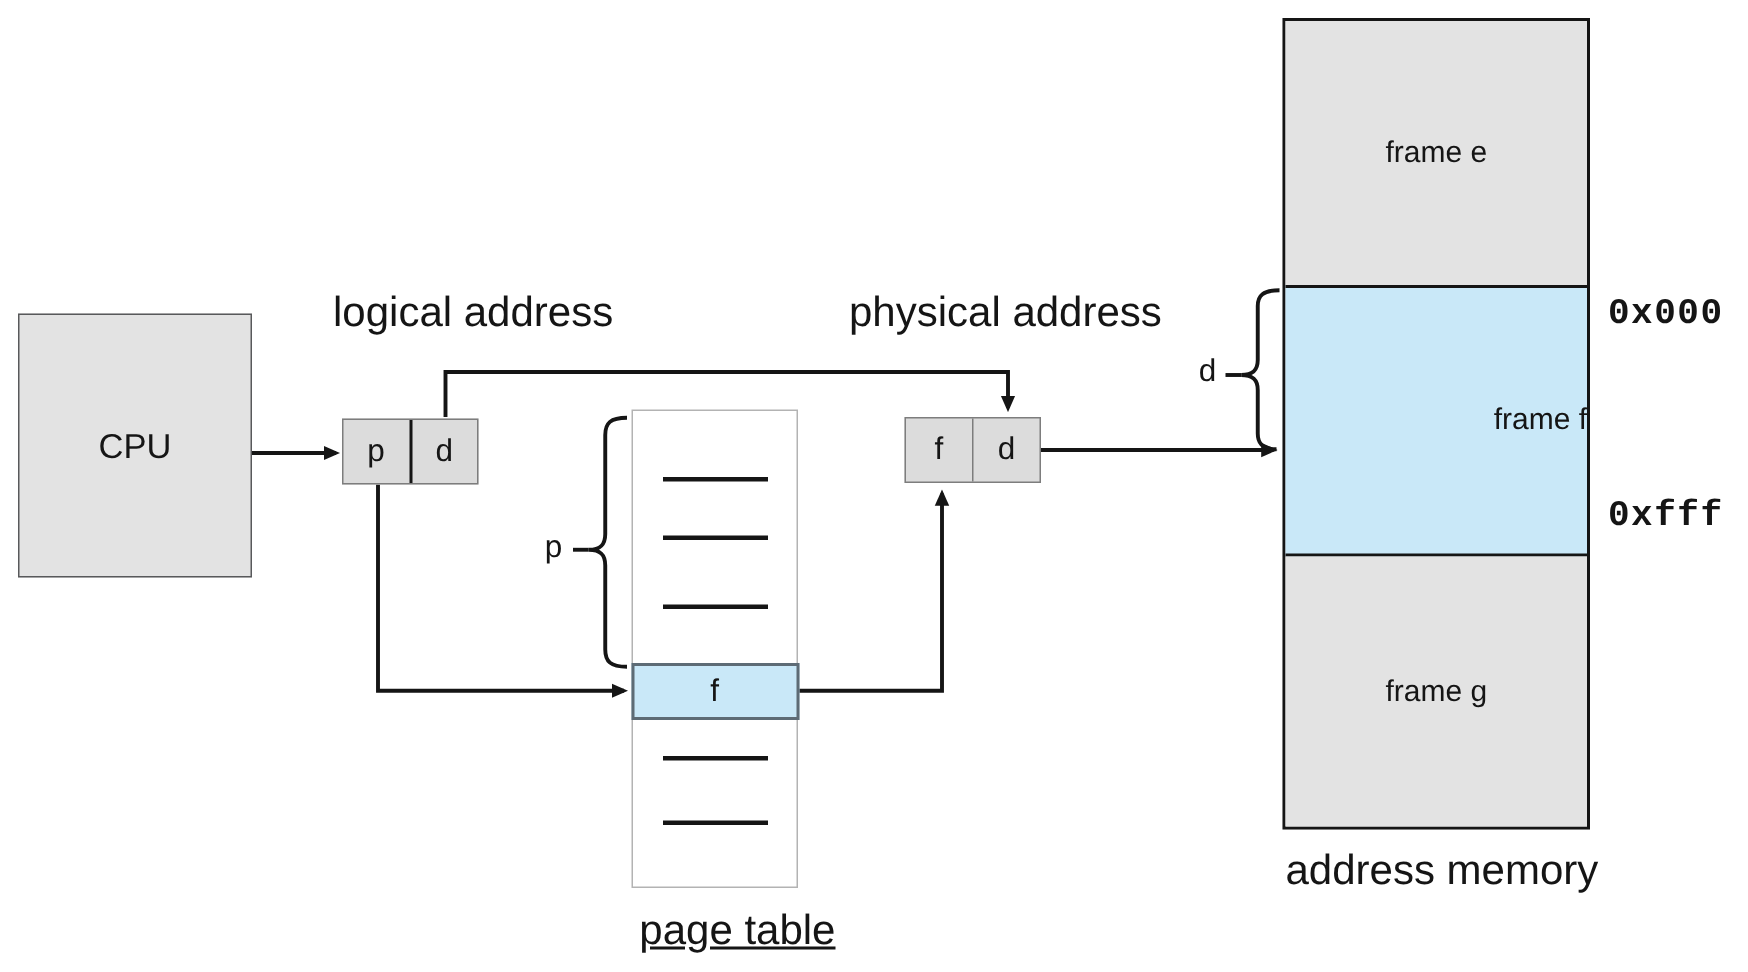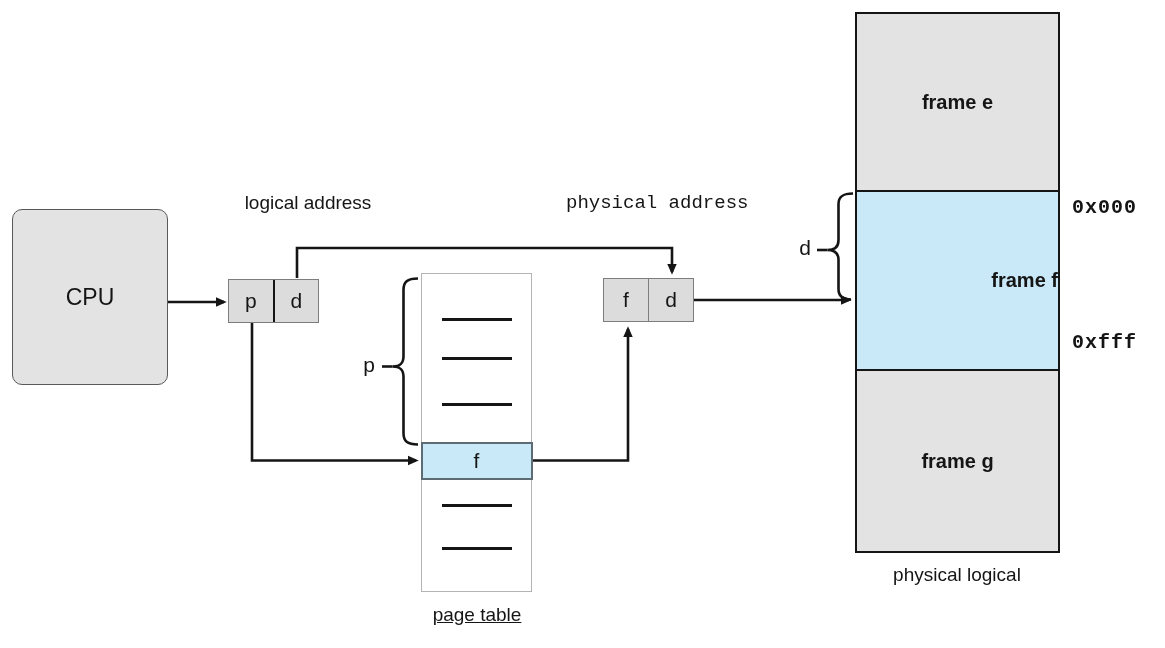--- a/index.html
+++ b/index.html
@@ -17,21 +17,21 @@
   .stage{
     position:relative;
     width:1165px;height:648px;
     background:#fff;
     font-family:"Liberation Sans", sans-serif;
     color:#151515;
     overflow:hidden;
   }
   .abs{position:absolute;}
   .box{
-    display:flex;align-items:center;justify-content:center;border-radius:10px;
+    display:flex;align-items:center;justify-content:center;
   }
   .cpu{
     left:12px;top:209px;width:156px;height:176px;
     background:var(--box-fill-gray);
     border:1.5px solid var(--cpu-border);
     font-size:23px;
   }
   .addr-box{
     display:flex;
     border:1.5px solid var(--border-gray);
@@ -39,21 +39,21 @@
   }
   .addr-box .cell{
     flex:1;display:flex;align-items:center;justify-content:center;
     font-size:21px;
   }
   .logical-addr{left:228px;top:279px;width:91px;height:44px;}
   .logical-addr .cell + .cell{border-left:2.5px solid var(--line-black);}
   .physical-addr{left:603px;top:278px;width:91px;height:44px;}
   .physical-addr .cell + .cell{border-left:1.5px solid var(--border-gray);}
   .caption{
-    font-size:19px;text-align:center;white-space:nowrap;
+    font-size:28px;text-align:right;white-space:nowrap;
   }
   .page-table{
     left:421px;top:273px;width:111px;height:319px;
     background:#fff;
     border:1.5px solid var(--page-table-border);
   }
   .pt-line{
     position:absolute;left:20px;width:70px;height:2.5px;
     background:var(--line-black);
   }
@@ -66,33 +66,32 @@
   }
   .memory{
     left:855px;top:12px;width:205px;height:541px;
     border:2px solid var(--line-black);
     background:var(--box-fill-gray);
     display:flex;flex-direction:column;
   }
   .frame{
     display:flex;align-items:center;justify-content:center;
     font-size:20px;
-    font-weight:bold;
   }
   .frame-e{height:176px;background:var(--box-fill-gray);}
   .frame-f{
     height:181px;background:var(--highlight-blue);
     border-top:2.5px solid var(--line-black);
     border-bottom:2.5px solid var(--line-black);
     justify-content:flex-end;
   }
   .frame-g{flex:1;background:var(--box-fill-gray);}
   .hex-label{
     font-family:"Liberation Mono","DejaVu Sans Mono",monospace;
-    font-weight:bold;font-size:20px;letter-spacing:1px;white-space:nowrap;text-align:center;
+    font-weight:bold;font-size:24px;letter-spacing:1px;white-space:nowrap;text-align:center;
   }
   .brace-label{font-size:21px;text-align:center;}
   svg.overlay{
     position:absolute;left:0;top:0;width:1165px;height:648px;
     pointer-events:none;
   }
   svg.overlay path{
     stroke:var(--line-black);stroke-width:2.6;fill:none;
   }
 </style>
@@ -125,21 +124,21 @@
   <div class="abs caption" style="left:222px;top:192px;width:172px;">logical address</div>
   <div class="abs addr-box logical-addr">
     <div class="cell">
       <span>p</span>
     </div>
     <div class="cell">
       <span>d</span>
     </div>
   </div>
 
-  <div class="abs caption" style="left:566px;top:192px;width:176px;font-family:Liberation Mono, monospace;">physical address</div>
+  <div class="abs caption" style="left:566px;top:192px;width:176px;">physical address</div>
   <div class="abs addr-box physical-addr">
     <div class="cell">
       <span>f</span>
     </div>
     <div class="cell">
       <span>d</span>
     </div>
   </div>
 
   <div class="abs page-table">
@@ -161,18 +160,18 @@
     <div class="frame frame-e">
       <span>frame e</span>
     </div>
     <div class="frame frame-f">
       <span>frame f</span>
     </div>
     <div class="frame frame-g">
       <span>frame g</span>
     </div>
   </div>
-  <div class="abs caption" style="left:857px;top:564px;width:200px;">physical logical</div>
+  <div class="abs caption" style="left:857px;top:564px;width:200px;">address memory</div>
 
   <div class="abs hex-label" style="left:1072px;top:196px;">0x000</div>
   <div class="abs hex-label" style="left:1072px;top:331px;">0xfff</div>
 
 </div>
 
 </body></html>

